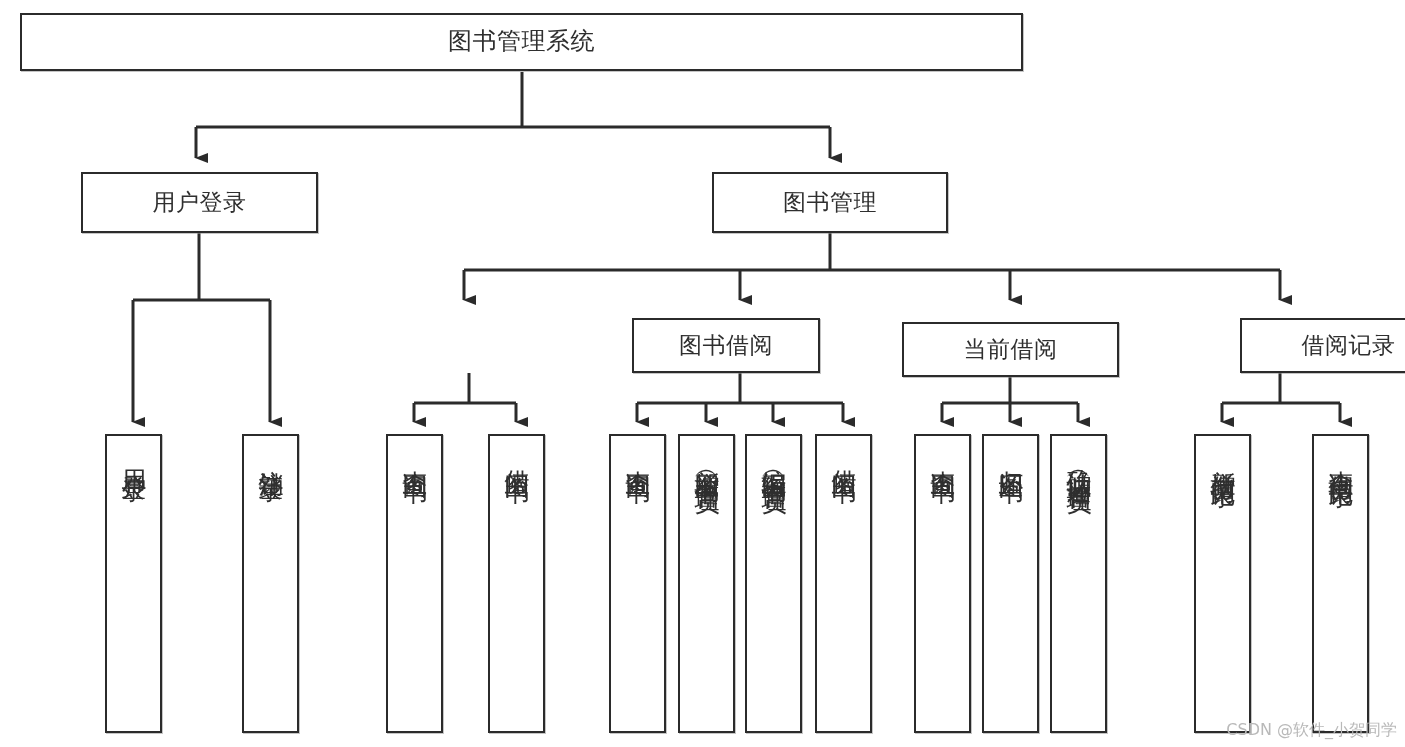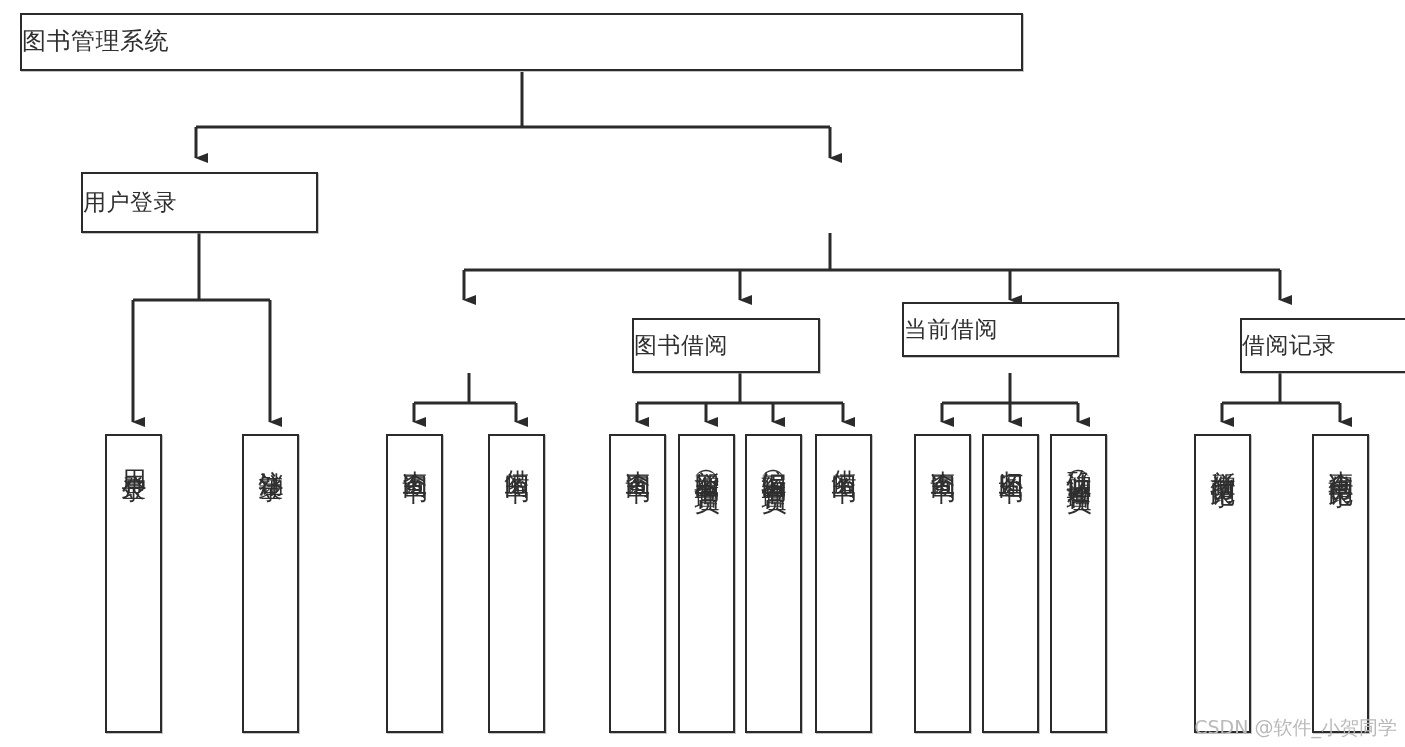--- a/index.html
+++ b/index.html
@@ -26,21 +26,21 @@
     pointer-events: none;
   }
   .node {
     position: absolute;
     box-sizing: border-box;
     background: #ffffff;
     border: 2px solid #2b2b2b;
     box-shadow: 1px 1px 0 0 rgba(150,150,150,0.55);
     display: flex;
     align-items: center;
-    justify-content: flex-start;
+    justify-content: center;
     color: #2f2f2f;
     z-index: 2;
   }
   .node .label {
     display: block;
     text-align: center;
     line-height: 1.15;
     letter-spacing: 0.5px;
   }
   .node.horiz .label {
@@ -59,21 +59,21 @@
     text-orientation: upright;
     font-size: 25px;
     line-height: 1.12;
     letter-spacing: 3px;
     white-space: nowrap;
   }
   #watermark {
     position: absolute;
     right: 8px;
     bottom: 6px;
-    font-size: 19px;
+    font-size: 16px;
     color: #b9b9b9;
     white-space: nowrap;
     z-index: 3;
     font-family: "DejaVu Sans", "Liberation Sans", sans-serif;
     margin-top: 25px;
   }
 </style>
 </head>
 <body>
 
@@ -130,27 +130,30 @@
   </svg>
 
   <div class="node root horiz" style="left:20px; top:13px; width:1003px; height:58px;">
     <span class="label">图书管理系统</span>
   </div>
 
   <div class="node horiz" style="left:81px; top:172px; width:237px; height:61px;">
     <span class="label">用户登录</span>
   </div>
 
+  <div class="node horiz" style="left:712px; top:172px; width:236px; height:61px;">
+    <span class="label">图书管理</span>
+  </div>
 
 
   <div class="node horiz" style="left:632px; top:318px; width:188px; height:55px;">
     <span class="label">图书借阅</span>
   </div>
 
-  <div class="node horiz" style="left:902px; top:302px; width:217px; height:55px;">
+  <div class="node horiz" style="left:902px; top:322px; width:217px; height:55px;">
     <span class="label">当前借阅</span>
   </div>
 
   <div class="node horiz" style="left:1240px; top:318px; width:217px; height:55px;">
     <span class="label">借阅记录</span>
   </div>
 
   <div class="node vert" style="left:105px; top:434px; width:57px; height:299px;">
     <span class="label">用户登录</span>
   </div>

